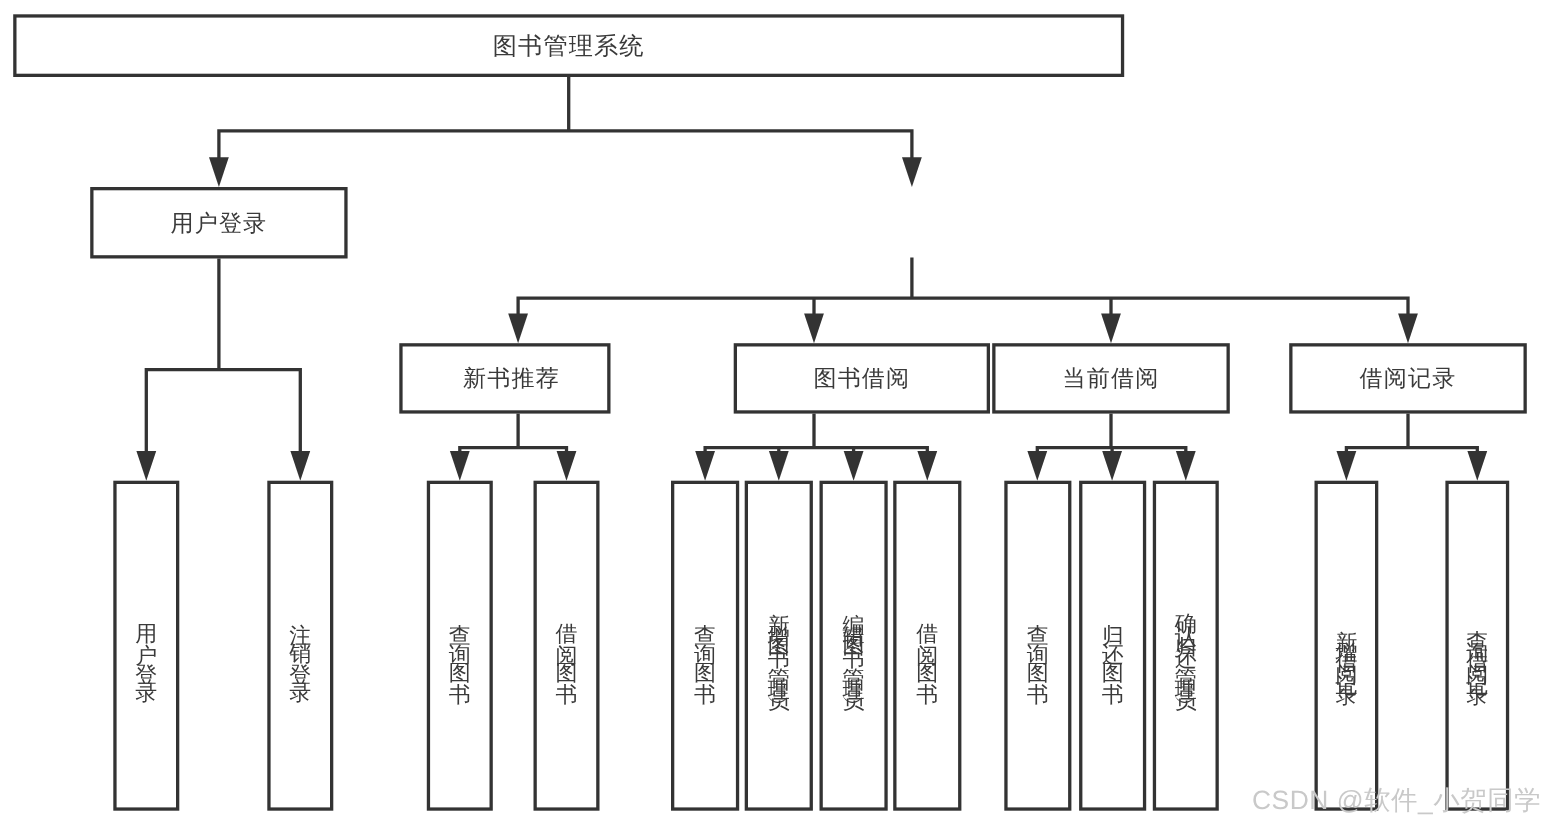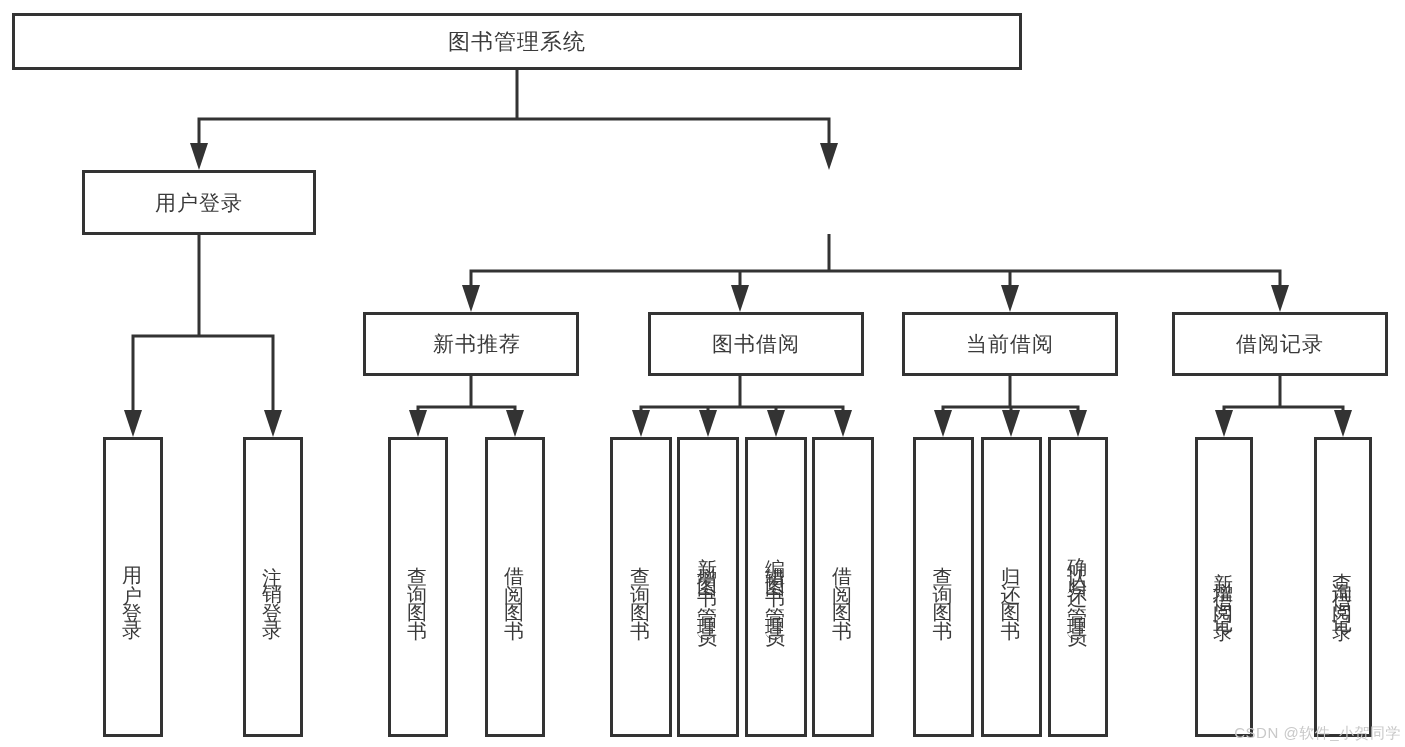--- a/index.html
+++ b/index.html
@@ -57,21 +57,21 @@
     fill: none;
   }
   .arrowhead {
     fill: #333333;
     stroke: none;
   }
   #watermark {
     position: absolute;
     right: 4px;
     bottom: 4px;
-    font-size: 15px;
+    font-size: 24px;
     color: #c9c9c9;
     letter-spacing: 0.5px;
     white-space: nowrap;
     z-index: 10;
   }
 </style>
 </head>
 <body>
 
 <div id="stage">
@@ -123,22 +123,22 @@
       <path class="connector-line" d="M1280 375 V407 M1222.5 407 H1344.5 M1224 407 V412 M1343 407 V412"></path>
       <polygon class="arrowhead" points="1215,410 1233,410 1224,437"></polygon>
       <polygon class="arrowhead" points="1334,410 1352,410 1343,437"></polygon>
     </g>
   </svg>
 
   <div class="box h-box root-box" style="left:12px; top:13px; width:1010px; height:57px;text-align:right;">图书管理系统</div>
 
   <div class="box h-box" style="left:82px; top:170px; width:234px; height:65px;">用户登录</div>
 
-  <div class="box h-box" style="left:363px; top:312px; width:216px; height:64px;padding-left:12px;">新书推荐</div>
-  <div class="box h-box" style="left:648px; top:312px; width:216px; height:64px;text-align:right;">图书借阅</div>
+  <div class="box h-box" style="left:363px; top:312px; width:192px; height:64px;padding-left:12px;">新书推荐</div>
+  <div class="box h-box" style="left:667px; top:312px; width:233px; height:64px;text-align:right;">图书借阅</div>
   <div class="box h-box" style="left:1172px; top:312px; width:216px; height:64px;">借阅记录</div>
   <div class="box h-box" style="left:902px; top:312px; width:216px; height:64px;">当前借阅</div>
 
   <div class="box v-box wide" style="left:103px; top:437px; width:60px; height:300px;">用户登录</div>
   <div class="box v-box wide" style="left:243px; top:437px; width:60px; height:300px;">注销登录</div>
 
   <div class="box v-box wide" style="left:388px; top:437px; width:60px; height:300px;">查询图书</div>
   <div class="box v-box wide" style="left:485px; top:437px; width:60px; height:300px;">借阅图书</div>
 
   <div class="box v-box wide" style="left:610px; top:437px; width:62px; height:300px;">查询图书</div>

